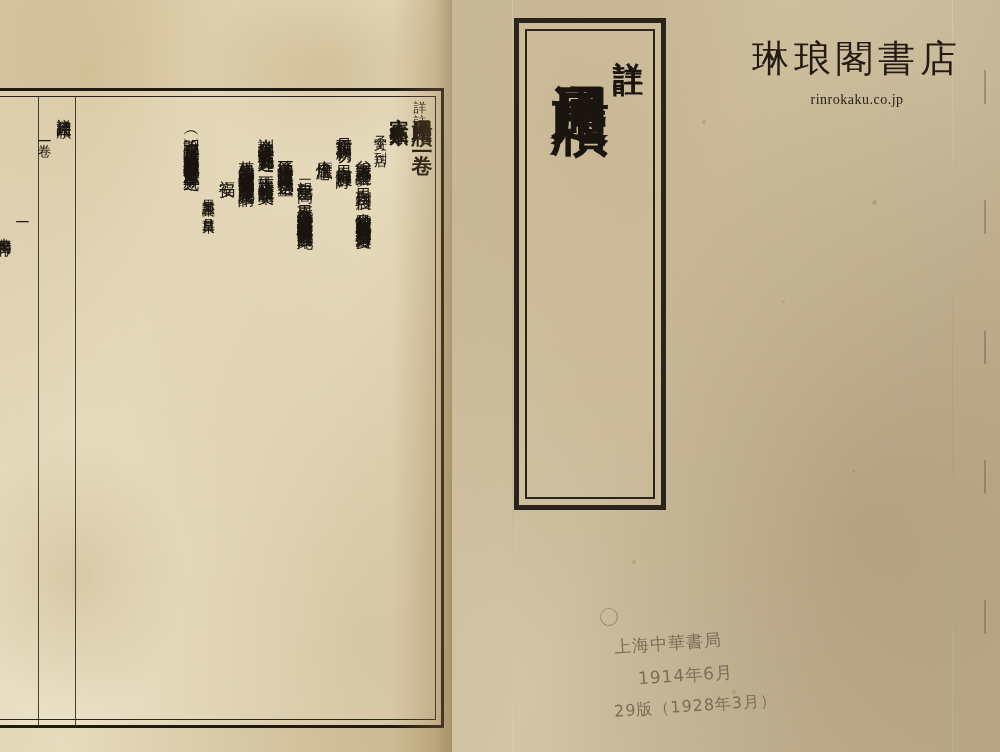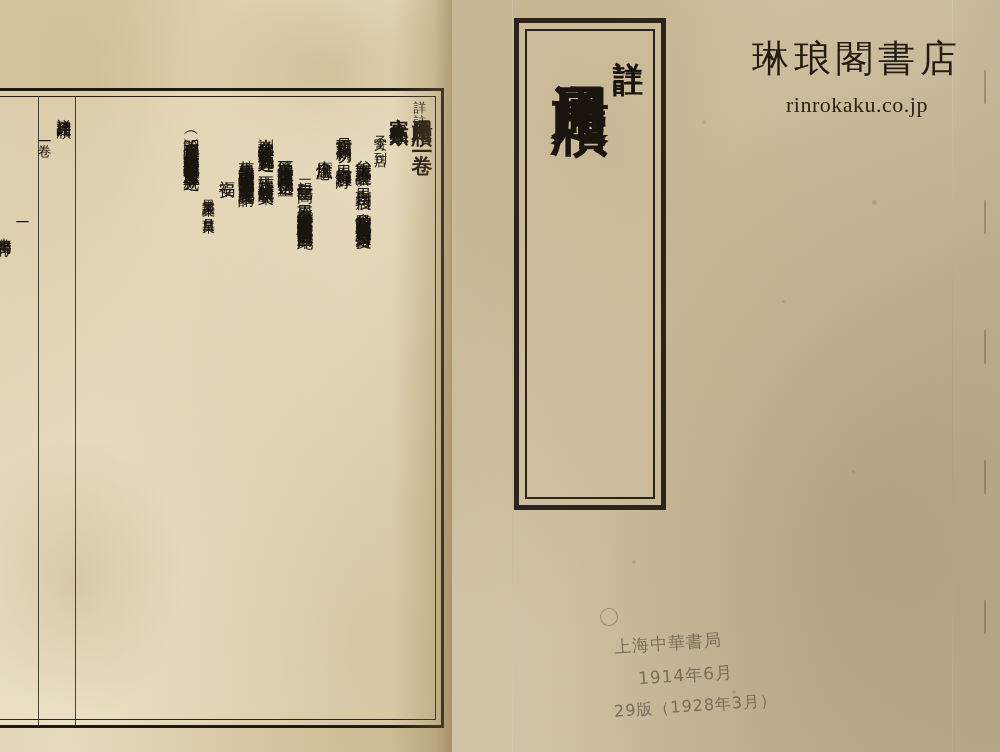--- a/index.html
+++ b/index.html
@@ -249,21 +249,21 @@
     color: #241c12;
   }
   .shop-name {
     font-family: "DejaVu Serif", "Liberation Serif", serif;
     font-size: 37px;
     letter-spacing: 5px;
     font-weight: normal;
   }
   .shop-url {
     font-family: "Liberation Serif", "DejaVu Serif", serif;
-    font-size: 22px;
+    font-size: 14px;
     letter-spacing: 0.5px;
     margin-top: 8px;
     color: #2b2219;
   }
 
   
   .pencil {
     position: absolute;
     color: #6f6552;
     font-family: "DejaVu Sans", sans-serif;

